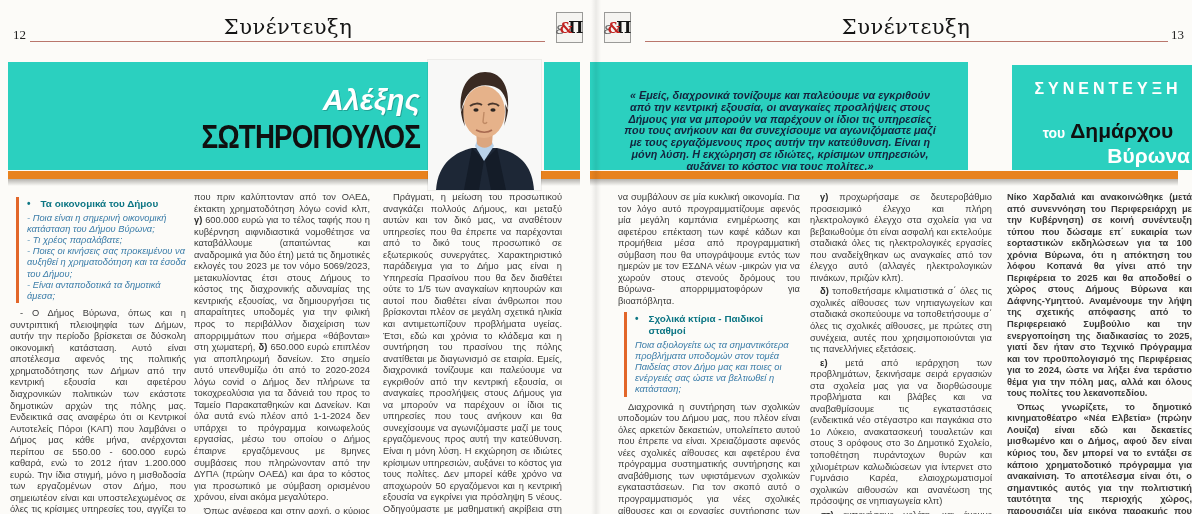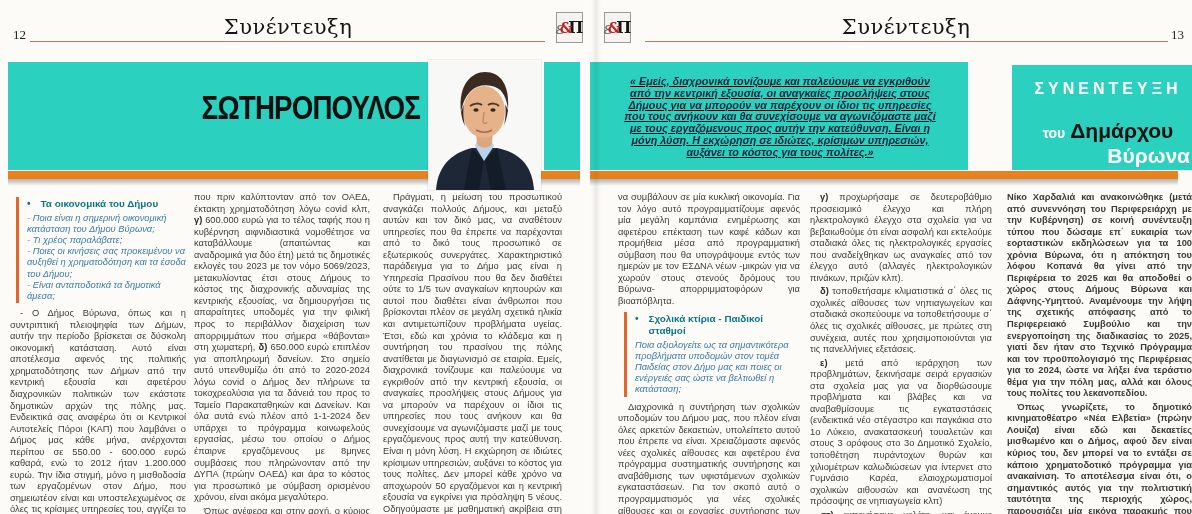--- a/index.html
+++ b/index.html
@@ -28,21 +28,21 @@
               text-shadow:1px 1px 0 rgba(0,0,0,0.22);letter-spacing:0;}
   .name-last{font-size:33px;font-weight:bold;color:#101010;letter-spacing:-1px;
              transform:scaleX(0.84);transform-origin:100% 50%;margin-top:5px;}
   .photo-box{position:absolute;left:428px;top:60px;width:113px;height:130px;background:#fdfdfd;
              box-shadow:0 0 0 1px rgba(0,0,0,0.06);z-index:5;}
   
   .obar{position:absolute;height:8px;background:#e8821e;}
   .obar-shadow{position:absolute;height:7px;background:linear-gradient(#b4b2ae,rgba(252,251,248,0));}
   
   .quote-box{position:absolute;left:590px;top:62px;width:378px;height:108px;overflow:hidden;box-sizing:border-box;
-             padding:14px 28px 0 30px;text-decoration:underline;}
+             padding:28px 28px 0 30px;}
   .quote-text{font-size:10.8px;line-height:11.8px;font-weight:bold;font-style:italic;color:#14243e;
               text-align:center;}
   
   .side-box{position:absolute;left:1012px;top:65px;width:192px;height:105px;box-sizing:border-box;padding-top:15px;}
   .side-l1{text-align:center;color:#fff;font-weight:bold;font-size:16px;letter-spacing:4px;line-height:1.1;}
   .side-l2{text-align:center;margin-top:22px;line-height:1;}
   .side-l2 .pre{color:#fff;font-weight:bold;font-size:14px;margin-right:5px;}
   .side-l2 .main{color:#101010;font-weight:bold;font-size:21px;letter-spacing:0;}
   .side-l3{text-align:right;padding-right:14px;color:#fff;font-weight:bold;font-size:21px;margin-top:4px;line-height:1;}
   
@@ -68,20 +68,21 @@
   <div class="htitle" style="left:188px;width:200px;">Συνέντευξη</div>
   <div class="hline" style="left:30px;width:515px;"></div>
   <div class="logo" style="left:556px;">
     <span class="l-e">ε</span>
       <span class="l-amp">&amp;</span>
       <span class="l-pi">Π</span>
   </div>
 
   <div class="banner-left teal">
     <div class="name-wrap">
+      <div class="name-first">Αλέξης</div>
       <div class="name-last">ΣΩΤΗΡΟΠΟΥΛΟΣ</div>
     </div>
   </div>
   <div class="banner-stub teal"></div>
 
   <div class="photo-box">
     <svg width="113" height="130" viewBox="0 0 113 130">
       <rect x="0" y="0" width="113" height="130" fill="#fdfdfd"></rect>
       <rect x="0" y="0" width="113" height="130" fill="#eceae6" opacity="0.25"></rect>
 

